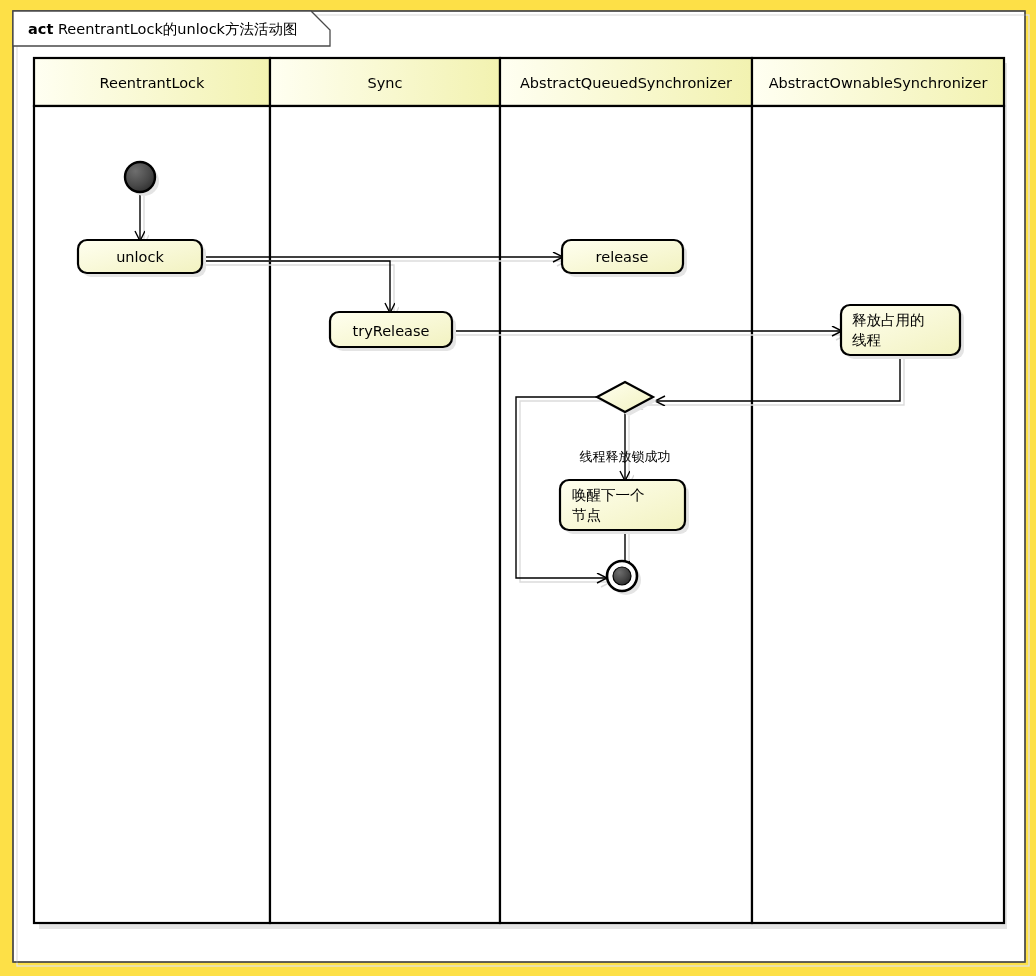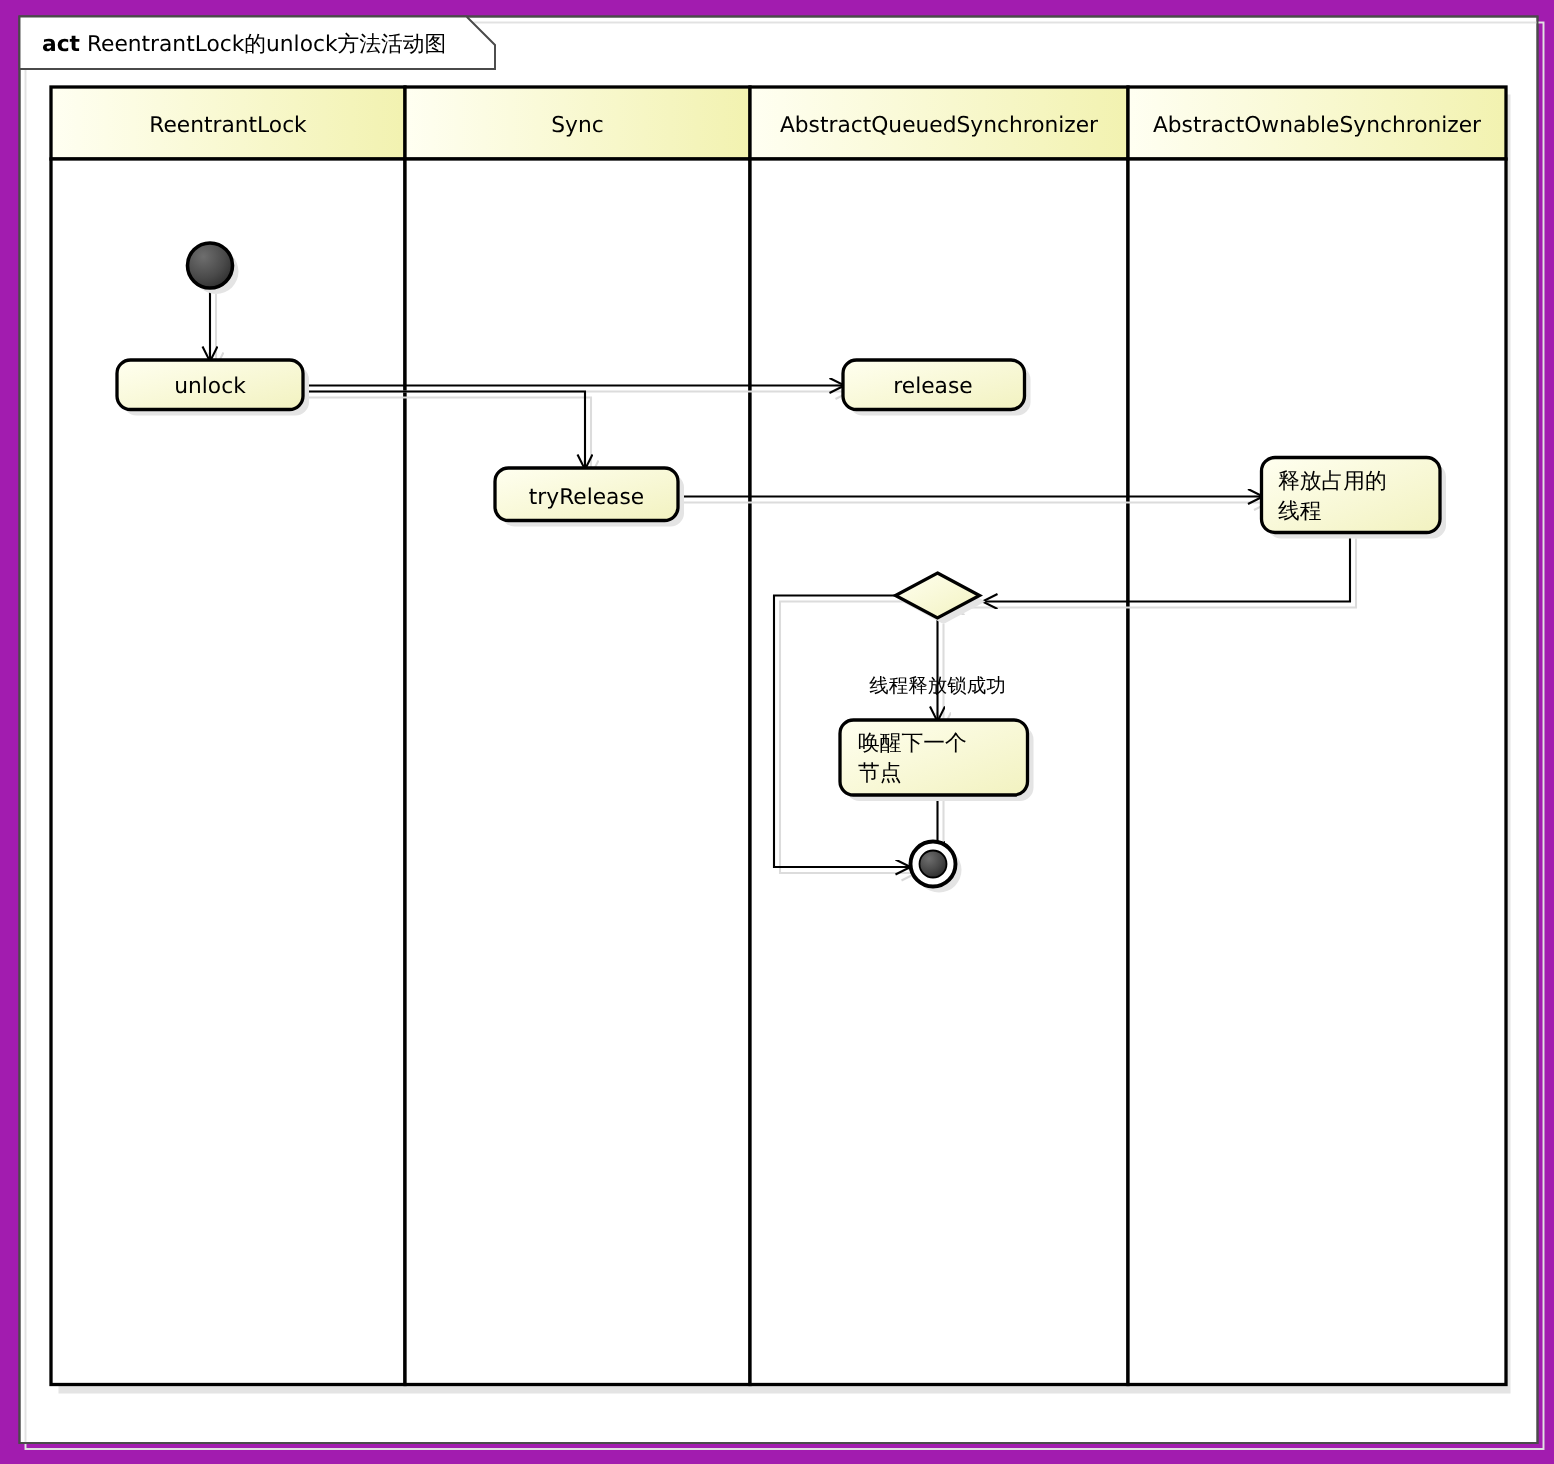--- a/index.html
+++ b/index.html
@@ -8,21 +8,21 @@
     padding: 0;
     background: #ffffff;
   }
   body {
     font-family: "DejaVu Sans", "Liberation Sans", sans-serif;
   }
   #canvas {
     position: relative;
     width: 1036px;
     height: 976px;
-    background: #a21caf;
+    background: #fde047;
     overflow: hidden;
   }
   #diagram-svg {
     position: absolute;
     left: 0;
     top: 0;
     width: 1036px;
     height: 976px;
   }
   .frame-title {

